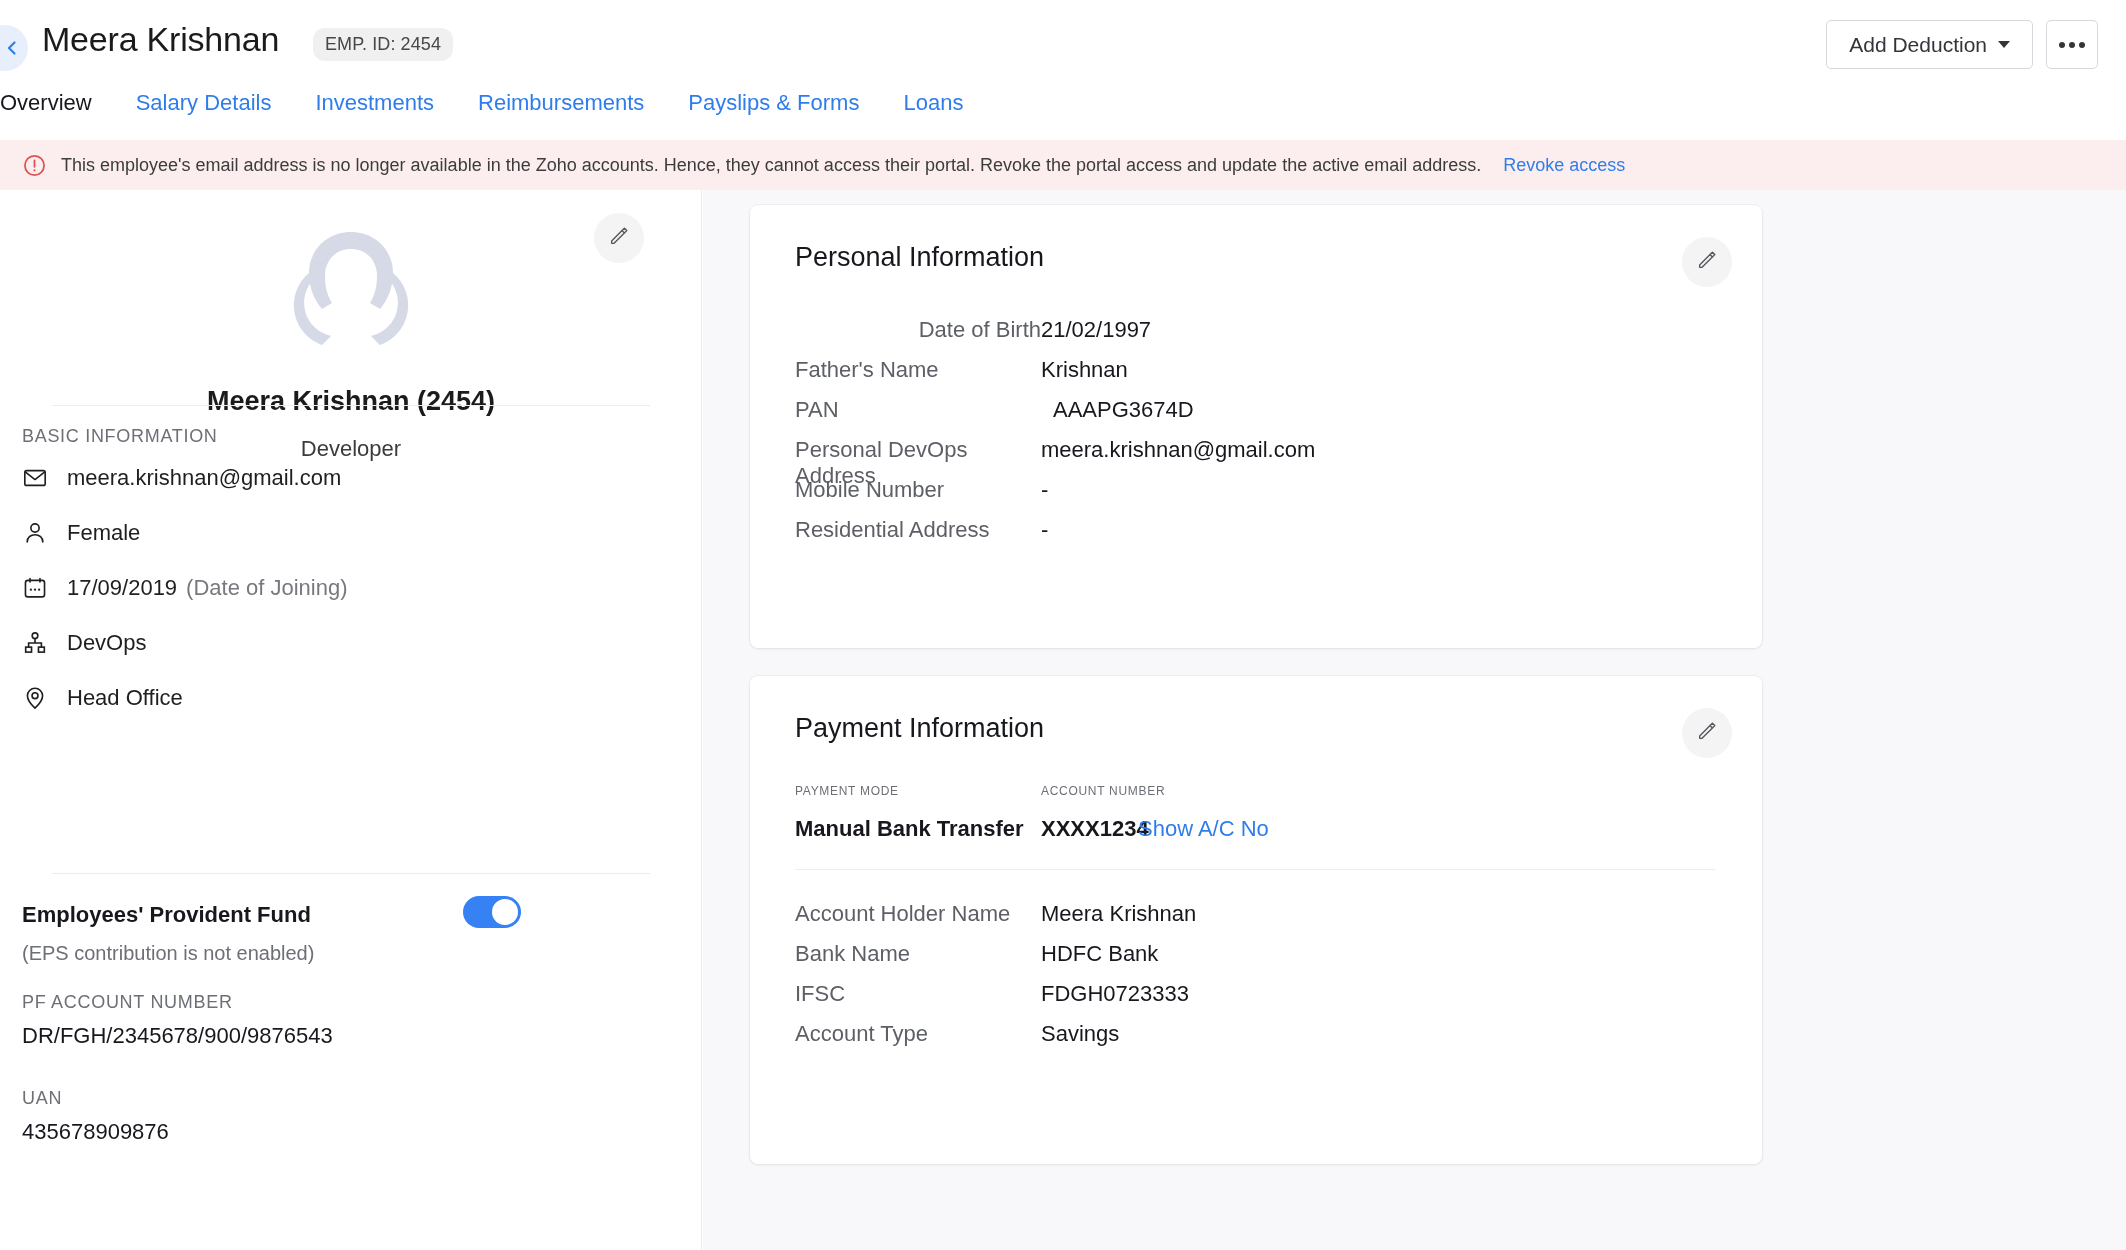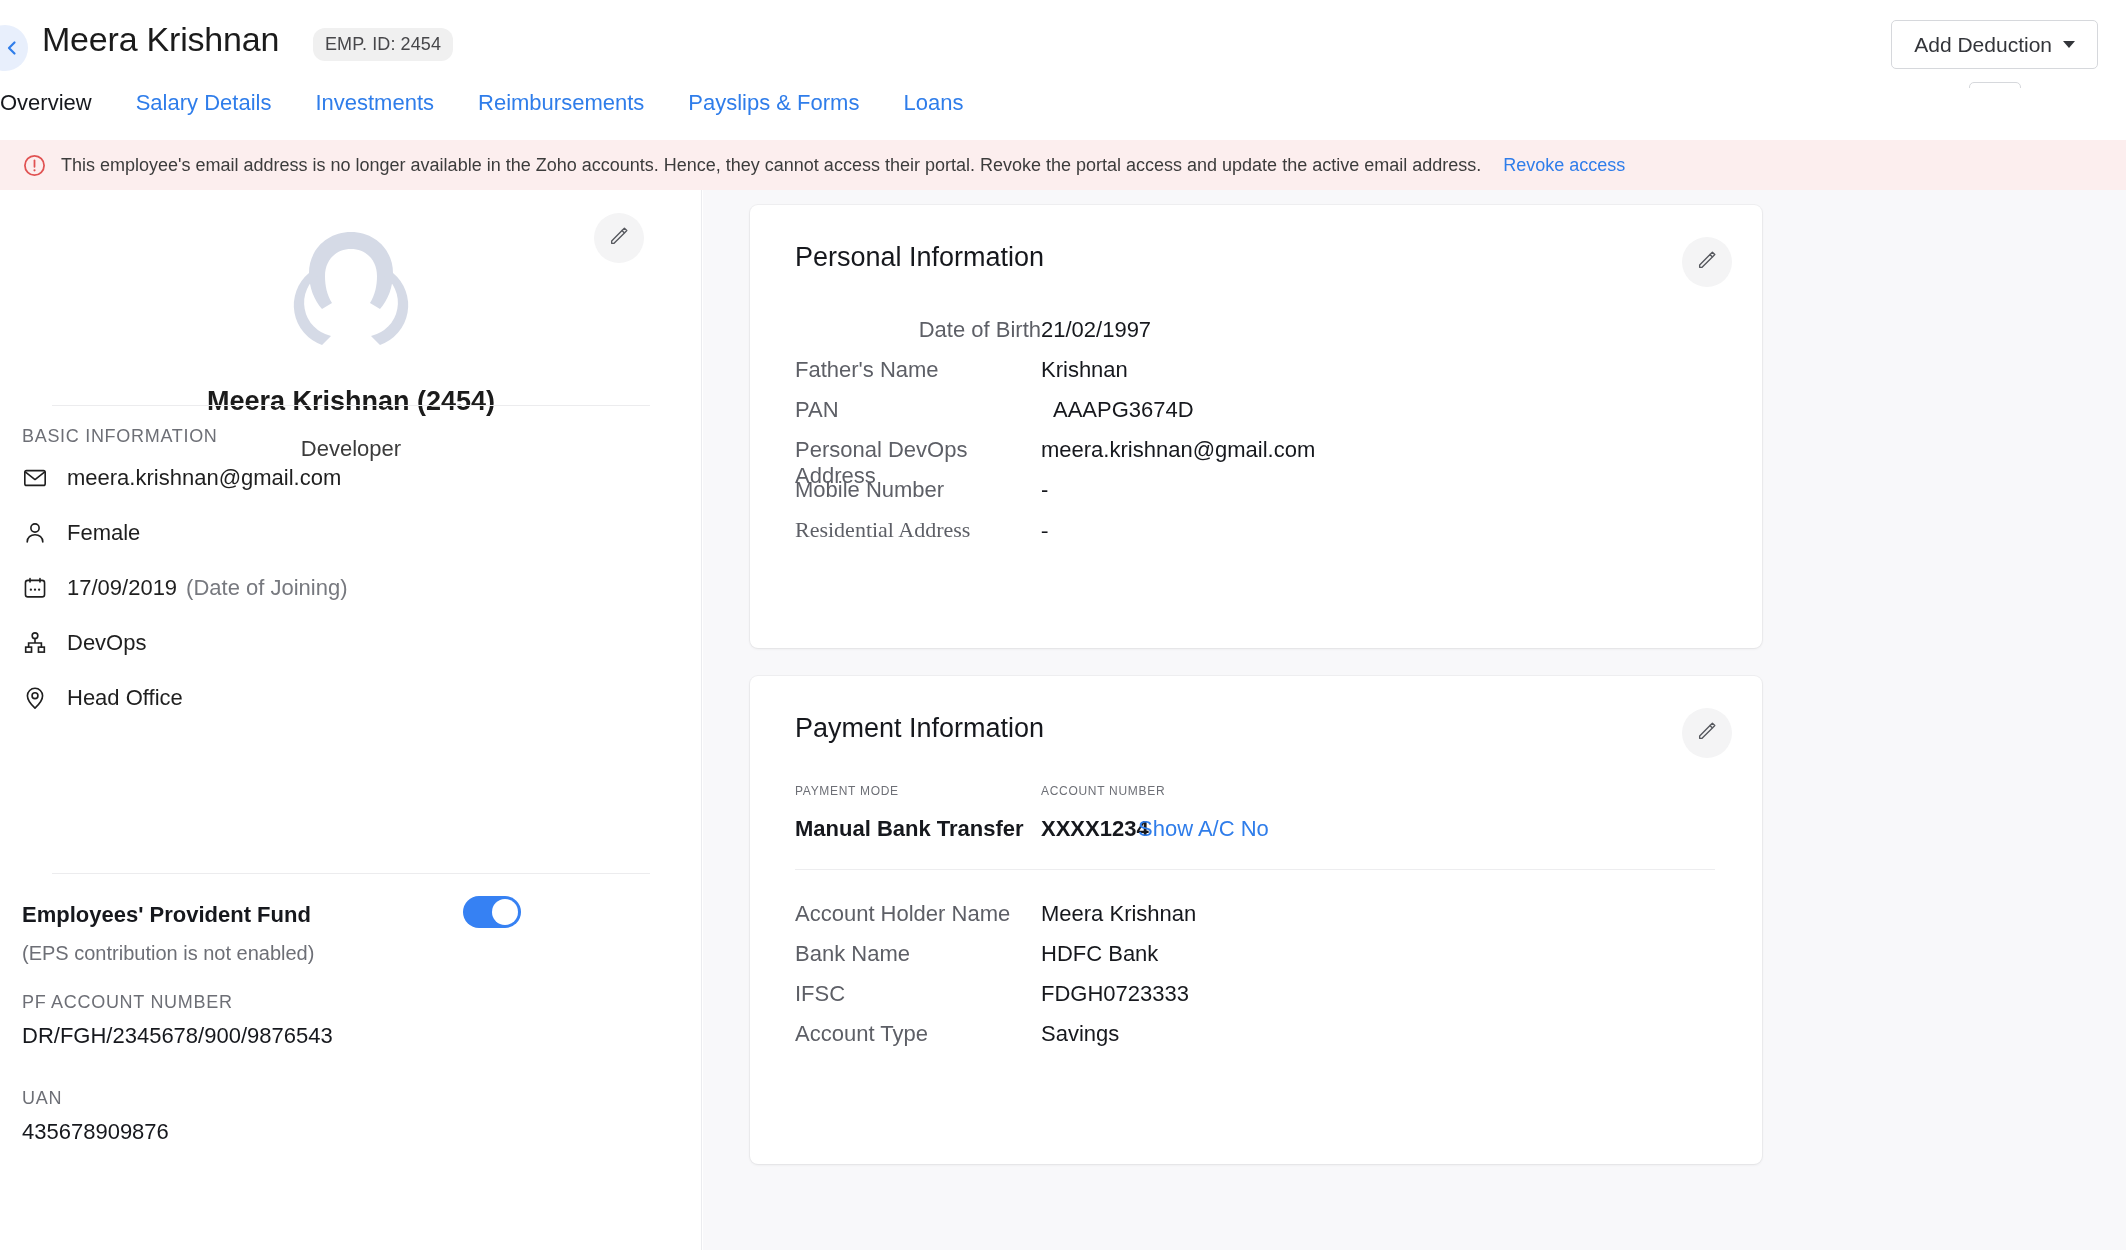--- a/index.html
+++ b/index.html
@@ -72,21 +72,20 @@
     white-space: nowrap;
   }
 
   .hdr-actions {
     position: absolute;
     right: 28px;
     top: 20px;
     display: flex;
     align-items: center;
     gap: 13px;
-    flex-direction: column;
   }
 
   .btn-outline {
     height: 49px;
     padding: 0 22px;
     background: #ffffff;
     border: 1px solid #d6d8dc;
     border-radius: 5px;
     font-size: 21px;
     color: #33353a;
@@ -574,21 +573,21 @@
           <span class="kv-val">AAAPG3674D</span>
         </div>
         <div class="kv-row" style="top:232px;">
           <span class="kv-key">Personal DevOps Address</span>
           <span class="kv-val">meera.krishnan@gmail.com</span>
         </div>
         <div class="kv-row" style="top:272px;">
           <span class="kv-key">Mobile Number</span>
           <span class="kv-val">-</span>
         </div>
-        <div class="kv-row" style="top:312px;font-family:Liberation Serif, serif;">
+        <div class="kv-row" style="top:312px;">
           <span class="kv-key">Residential Address</span>
           <span class="kv-val">-</span>
         </div>
       </div>
 
       <div class="card" id="card-payment">
         <div class="card-title">Payment Information</div>
 
         <div class="edit-fab card-edit">
           <span>

